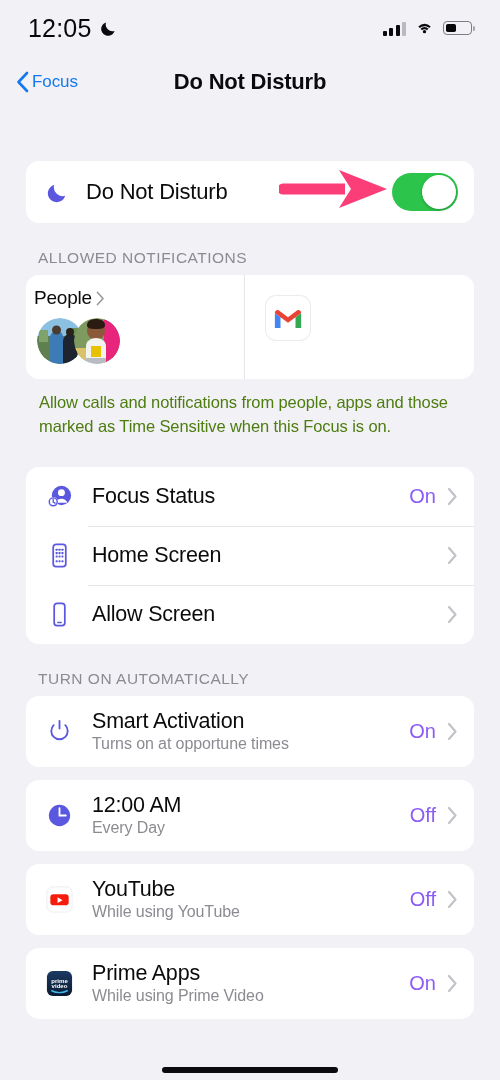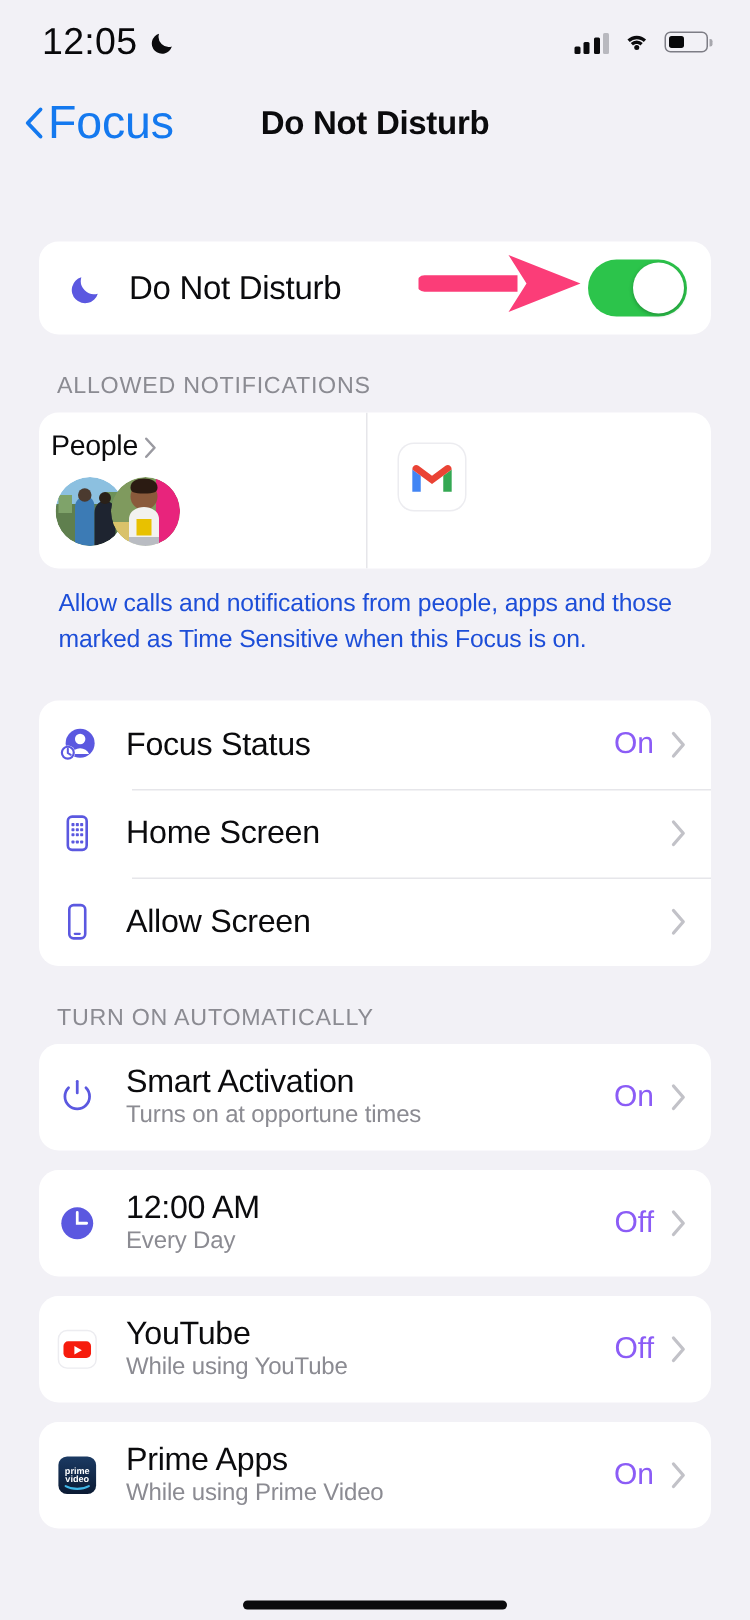--- a/index.html
+++ b/index.html
@@ -30,41 +30,41 @@
   .batt { width: 29px; height: 14px; border: 1.6px solid #7d7d85; border-radius: 4px;
           position: relative; display: flex; align-items: center; padding: 1.6px; }
   .batt::after { content:""; position:absolute; right:-4px; top:4px; width:2.2px; height:5px;
                  background:#a7a7ad; border-radius:0 1.5px 1.5px 0; }
   .batt-fill { height: 100%; background: #08080a; border-radius: 1.8px; }
 
   
   .navbar { height: 52px; position: relative; display: flex; align-items: center; }
   .nav-back { display: flex; align-items: center; gap: 3px; padding-left: 16px; cursor: pointer; }
   .nav-chev { width: 13px; height: 22px; }
-  .nav-back-label { color: #1479ef; font-size: 31px; letter-spacing: -.1px; }
+  .nav-back-label { color: #1479ef; font-size: 17px; letter-spacing: -.1px; }
   .nav-title { position: absolute; left: 0; right: 0; text-align: center;
                font-size: 22px; font-weight: 700; color: #0b0b0d; letter-spacing: -.2px;
                pointer-events: none; }
 
   
   .content { padding: 0 26px; }
   .section-head { font-size: 15.5px; color: #8b8b92; letter-spacing: .5px;
                   padding: 0 12px 8px 12px; text-transform: uppercase; }
   .card { background: #fff; border-radius: 13px; overflow: hidden; }
-  .row { display: flex; align-items: center; min-height: 59px; padding: 0 16px 0 8px;
+  .row { display: flex; align-items: center; min-height: 59px; padding: 0 16px 0 16px;
          position: relative; cursor: pointer; }
   .row + .row::before { content: ""; position: absolute; left: 62px; right: 0; top: 0;
                         height: 1px; background: #e6e6ea; }
   .row-icon { width: 34px; flex: 0 0 34px; display: flex; align-items: center; justify-content: center; }
   .row-text { flex: 1; padding-left: 16px; display: flex; flex-direction: column; gap: 1px; }
   .row-title { font-size: 21.5px; color: #0b0b0d; letter-spacing: -.2px; }
   .row-sub { font-size: 16px; color: #8b8b92; letter-spacing: -.1px; }
   .row-value { font-size: 20px; color: #8b5cf6; padding-right: 11px; }
   .chev { width: 11px; height: 19px; flex: 0 0 11px; }
-  .footnote { font-size: 16.5px; line-height: 1.45; color: #1d4ed8;
+  .footnote { font-size: 16.5px; line-height: 1.45; color: #4d7c0f;
               padding: 12px 13px 0 13px; letter-spacing: -.1px; }
 
   
   .hero { margin-top: 53px; }
   .hero .card { min-height: 62px; display: flex; align-items: center; padding: 0 16px; }
   .hero-moon { width: 30px; flex: 0 0 30px; display:flex; align-items:center; justify-content:center; }
   .hero-label { font-size: 22px; color: #0b0b0d; padding-left: 14px; letter-spacing: -.2px; flex: 1; }
   .toggle { width: 66px; height: 38px; border-radius: 19px; background: #2cc44b;
             position: relative; flex: 0 0 66px; cursor: pointer; }
   .toggle .knob { position: absolute; top: 2px; right: 2px; width: 34px; height: 34px;

